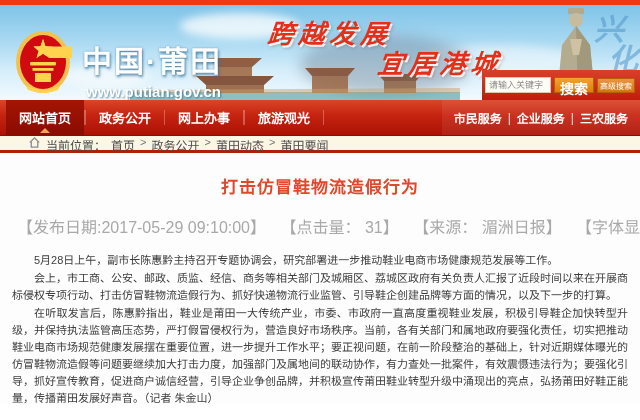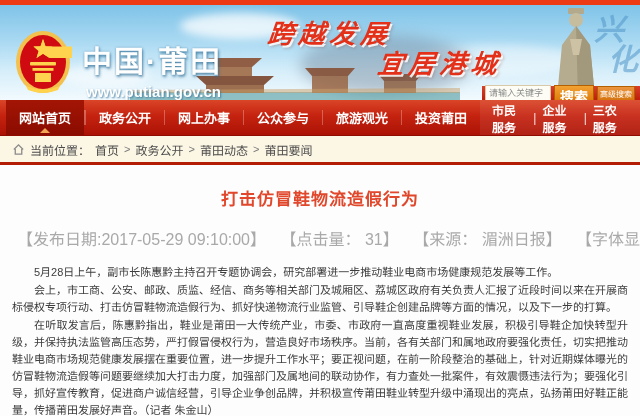--- a/index.html
+++ b/index.html
@@ -42,21 +42,21 @@
     font-size:26px; transform:skewX(-6deg);
     text-shadow:2px 2px 0 rgba(255,255,255,.85), 3px 3px 3px rgba(120,40,20,.25);
   }
   .slogan1 { left:268px; top:8px; }
   .slogan2 { left:378px; top:38px; }
   .wm { position:absolute; color:rgba(80,150,200,.55); font-weight:bold; font-size:30px; font-style:italic; }
   .wm1 { right:16px; top:0; }
   .wm2 { right:2px; top:30px; }
 
   .search-bar {
-    position:absolute; right:0; bottom:0; height:14px; width:158px;
+    position:absolute; right:0; bottom:0; height:30px; width:158px;
     background:linear-gradient(180deg,#d8402a,#c01d0c);
     display:flex; align-items:center; gap:3px; padding:0 3px; z-index:5;
   }
   .search-input {
     width:66px; height:16px; border:1px solid #d8c9a8; background:#fdfdf6;
     font-size:9px; color:#444; padding:0 3px; font-family:inherit;
   }
   .search-input::placeholder { color:#8a8a8a; }
   .btn-search {
     height:16px; border:1px solid #b56000; background:linear-gradient(180deg,#f3a234,#df7d0c);
@@ -86,22 +86,22 @@
   .nav-sep { width:1px; background:rgba(255,255,255,.28); margin:10px 0; }
   .nav-services {
     display:flex; align-items:center; padding:0 12px; gap:6px;
     color:#fff; font-size:12px; font-weight:bold; background:rgba(255,255,255,.07);
   }
   .svc-link { color:#fff; text-decoration:none; cursor:pointer; }
   .svc-sep { color:rgba(255,255,255,.85); font-weight:normal; }
 
   
   .breadcrumb {
-    height:26px; background:#fcf6e4; display:flex; align-items:center;
-    padding-left:12px; gap:5px; font-size:12px; color:#4c4c4c;
+    height:14px; background:#fcf6e4; display:flex; 
+    padding-left:28px; gap:5px; font-size:12px; color:#4c4c4c;
   }
   .bc-link { color:#4c4c4c; text-decoration:none; cursor:pointer; }
   .bc-sep { color:#777; font-size:11px; }
   .red-line { height:3px; background:#b31d05; }
 
   
   .article { height:251px; background:#fdfdfd; padding:0 12px; overflow:hidden; }
   .article-title {
     margin-top:20px; text-align:center; color:#e0472b; font-size:17px; font-weight:bold; letter-spacing:1px;
   }
@@ -179,25 +179,23 @@
 
   <nav class="nav">
     <div class="nav-left">
       <a class="nav-item active">网站首页</a>
       <span class="nav-sep"></span>
       <span class="nav-sep"></span>
       <a class="nav-item">政务公开</a>
       <span class="nav-sep"></span>
       <a class="nav-item">网上办事</a>
       <span class="nav-sep"></span>
-      <a class="nav-item">公众参与</a>
       <span class="nav-sep"></span>
       <a class="nav-item">旅游观光</a>
       <span class="nav-sep"></span>
-      <a class="nav-item">投资莆田</a>
     </div>
     <div class="nav-services">
       <a class="svc-link">市民服务</a>
       <span class="svc-sep">|</span>
       <a class="svc-link">企业服务</a>
       <span class="svc-sep">|</span>
       <a class="svc-link">三农服务</a>
     </div>
   </nav>
 

